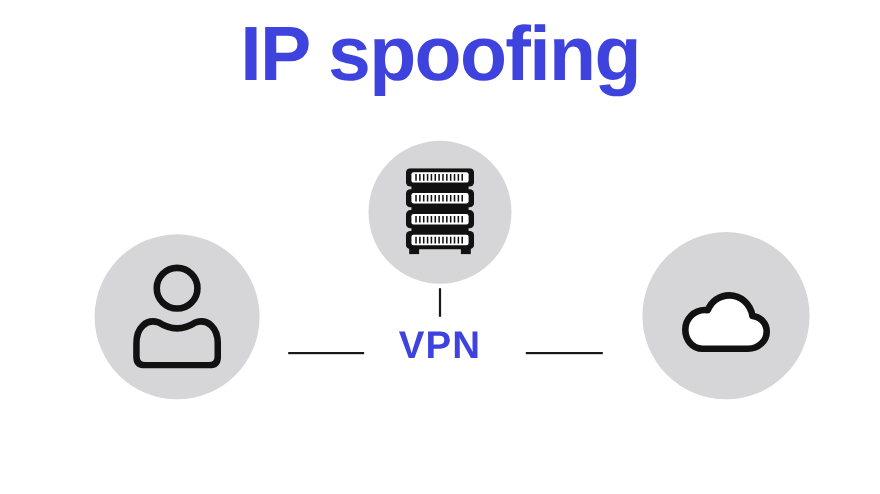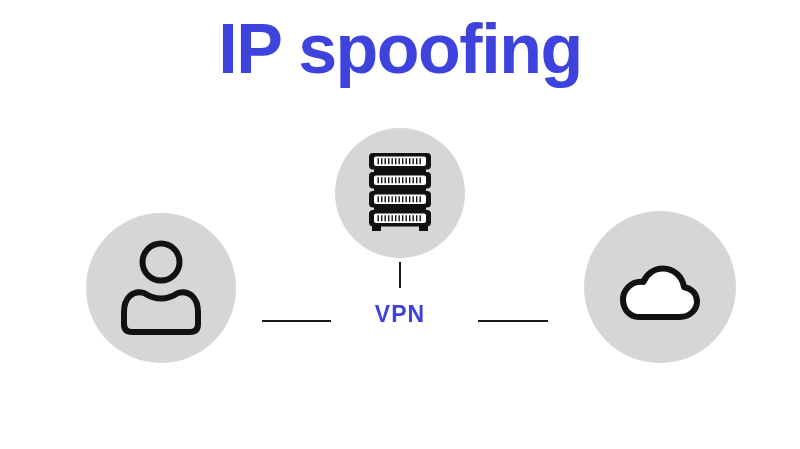--- a/index.html
+++ b/index.html
@@ -48,21 +48,21 @@
   #connector-server-vpn { left: 399px; top: 262px; width: 2px;  height: 26px; }
   #connector-user-vpn   { left: 262px; top: 320px; width: 69px; height: 2px; }
   #connector-vpn-cloud  { left: 478px; top: 320px; width: 70px; height: 2px; }
 
   .vpn-label {
     position: absolute;
     top: 296px;
     left: 0;
     width: 800px;
     text-align: center;
-    font-size: 23px;
+    font-size: 35px;
     line-height: 36px;
     font-weight: 700;
     letter-spacing: 1px;
     color: #3f43de;
   }
   .icon svg { display: block; }
 </style>
 </head>
 <body>
 

